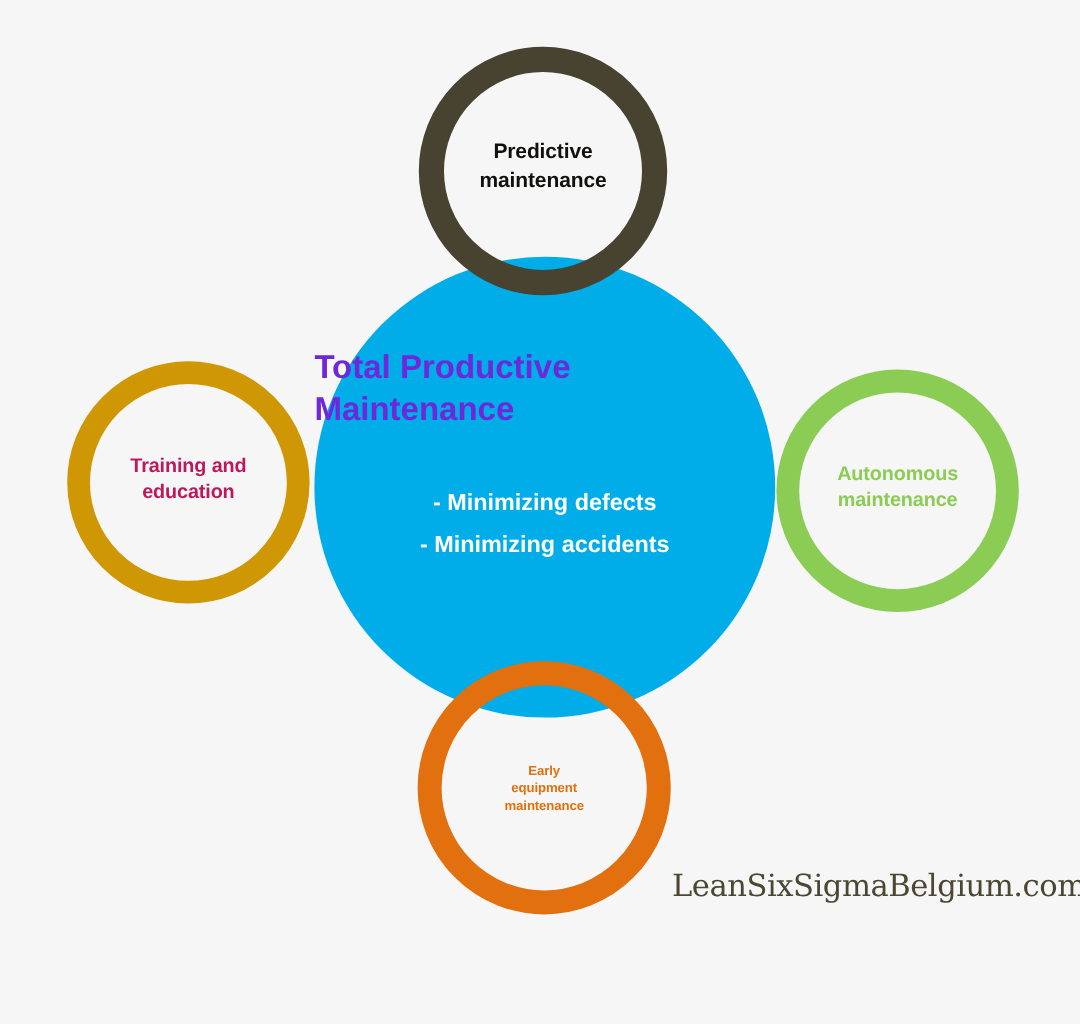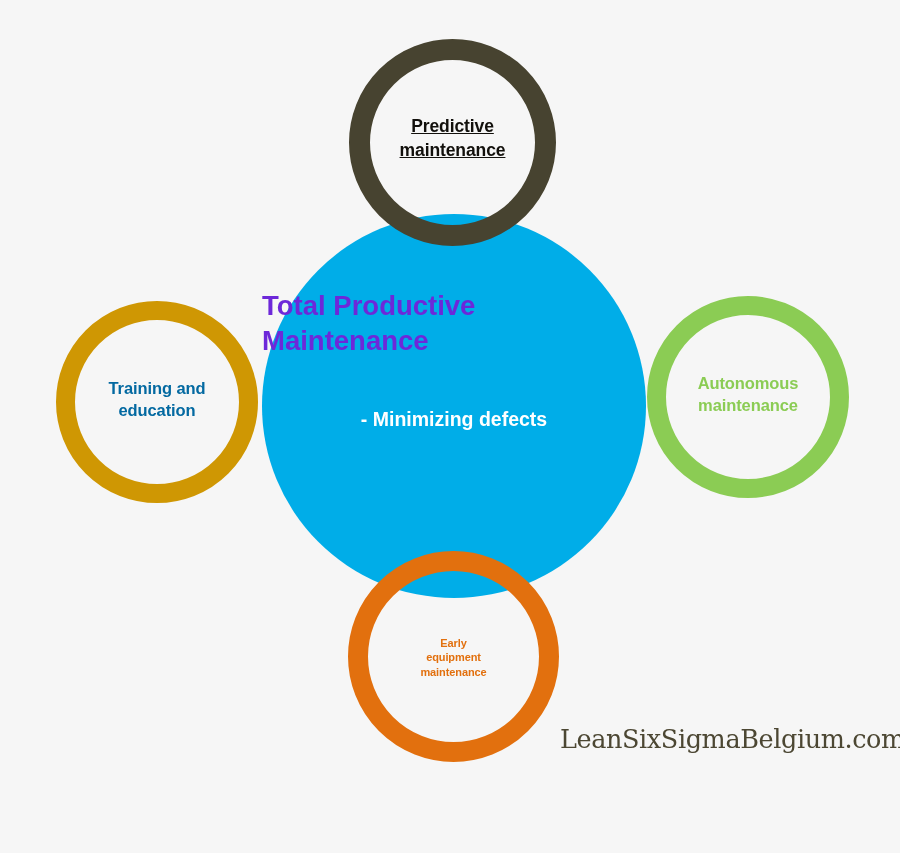--- a/index.html
+++ b/index.html
@@ -47,42 +47,41 @@
     top: 39px;
     width: 207px;
     height: 207px;
     border: 21px solid #474330;
     z-index: 4;
   }
   #ring-predictive .ring-label {
     color: #12100c;
     font-size: 17.5px;
     transform: translateY(-4px);
-    text-decoration: underline;
   }
 
   
   #ring-training {
     left: 56px;
     top: 301px;
     width: 202px;
     height: 202px;
     border: 19px solid #cf9703;
     z-index: 4;
   }
   #ring-training .ring-label {
-    color: #0369a1;
+    color: #be185d;
     font-size: 16.5px;
     transform: translateY(-2px);
   }
 
   
   #ring-autonomous {
     left: 647px;
-    top: 296px;
+    top: 308px;
     width: 202px;
     height: 202px;
     border: 19px solid #8bcc54;
     z-index: 4;
   }
   #ring-autonomous .ring-label {
     color: #8bcc54;
     font-size: 16.5px;
     transform: translateY(-2px);
   }
@@ -160,20 +159,21 @@
 
 <div id="diagram-stage">
 
   <div id="core-circle"></div>
 
   <div id="core-heading">Total Productive
 Maintenance</div>
 
   <div id="core-bullets">
     <div class="bullet-line">- Minimizing defects</div>
+    <div class="bullet-line">- Minimizing accidents</div>
   </div>
 
   <div class="ring" id="ring-predictive">
     <span class="ring-label">Predictive
 maintenance</span>
   </div>
 
   <div class="ring" id="ring-training">
     <span class="ring-label">Training and
 education</span>

